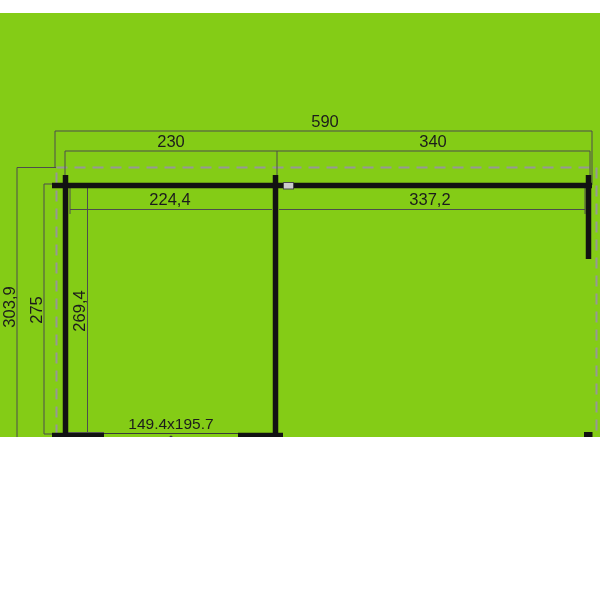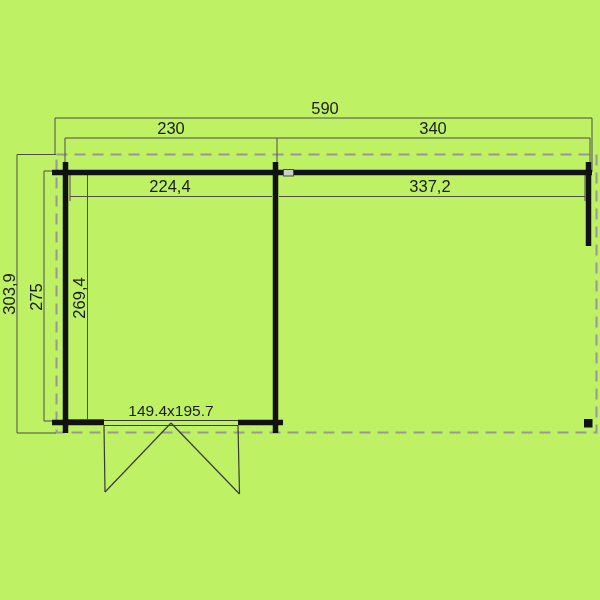--- a/index.html
+++ b/index.html
@@ -3,23 +3,24 @@
 <meta charset="utf-8">
 <style>
   html, body {
     margin: 0;
     padding: 0;
     background: #ffffff;
   }
   .screenshot {
     position: relative;
     width: 600px;
-    height: 600px;
-    background: #bef264;
+    height: 424px;
+    background: #84cc16;
     overflow: hidden;
+    margin-top: 13px;
   }
   svg { display: block; }
 
   .dim-line   { stroke: #4d4d4d; stroke-width: 1; fill: none; }
   .thin-line  { stroke: #6a6a6a; stroke-width: 1; fill: none; }
   .wall       { stroke: #121212; stroke-width: 5.5; fill: none; }
   .dash       { stroke: #979797; stroke-width: 2; stroke-dasharray: 11 7; fill: none; }
   .door-line  { stroke: #3a3a3a; stroke-width: 1.2; fill: none; }
   .post       { fill: #111111; stroke: none; }
   .connector  { fill: #cccccc; stroke: #4a4a4a; stroke-width: 1; }

